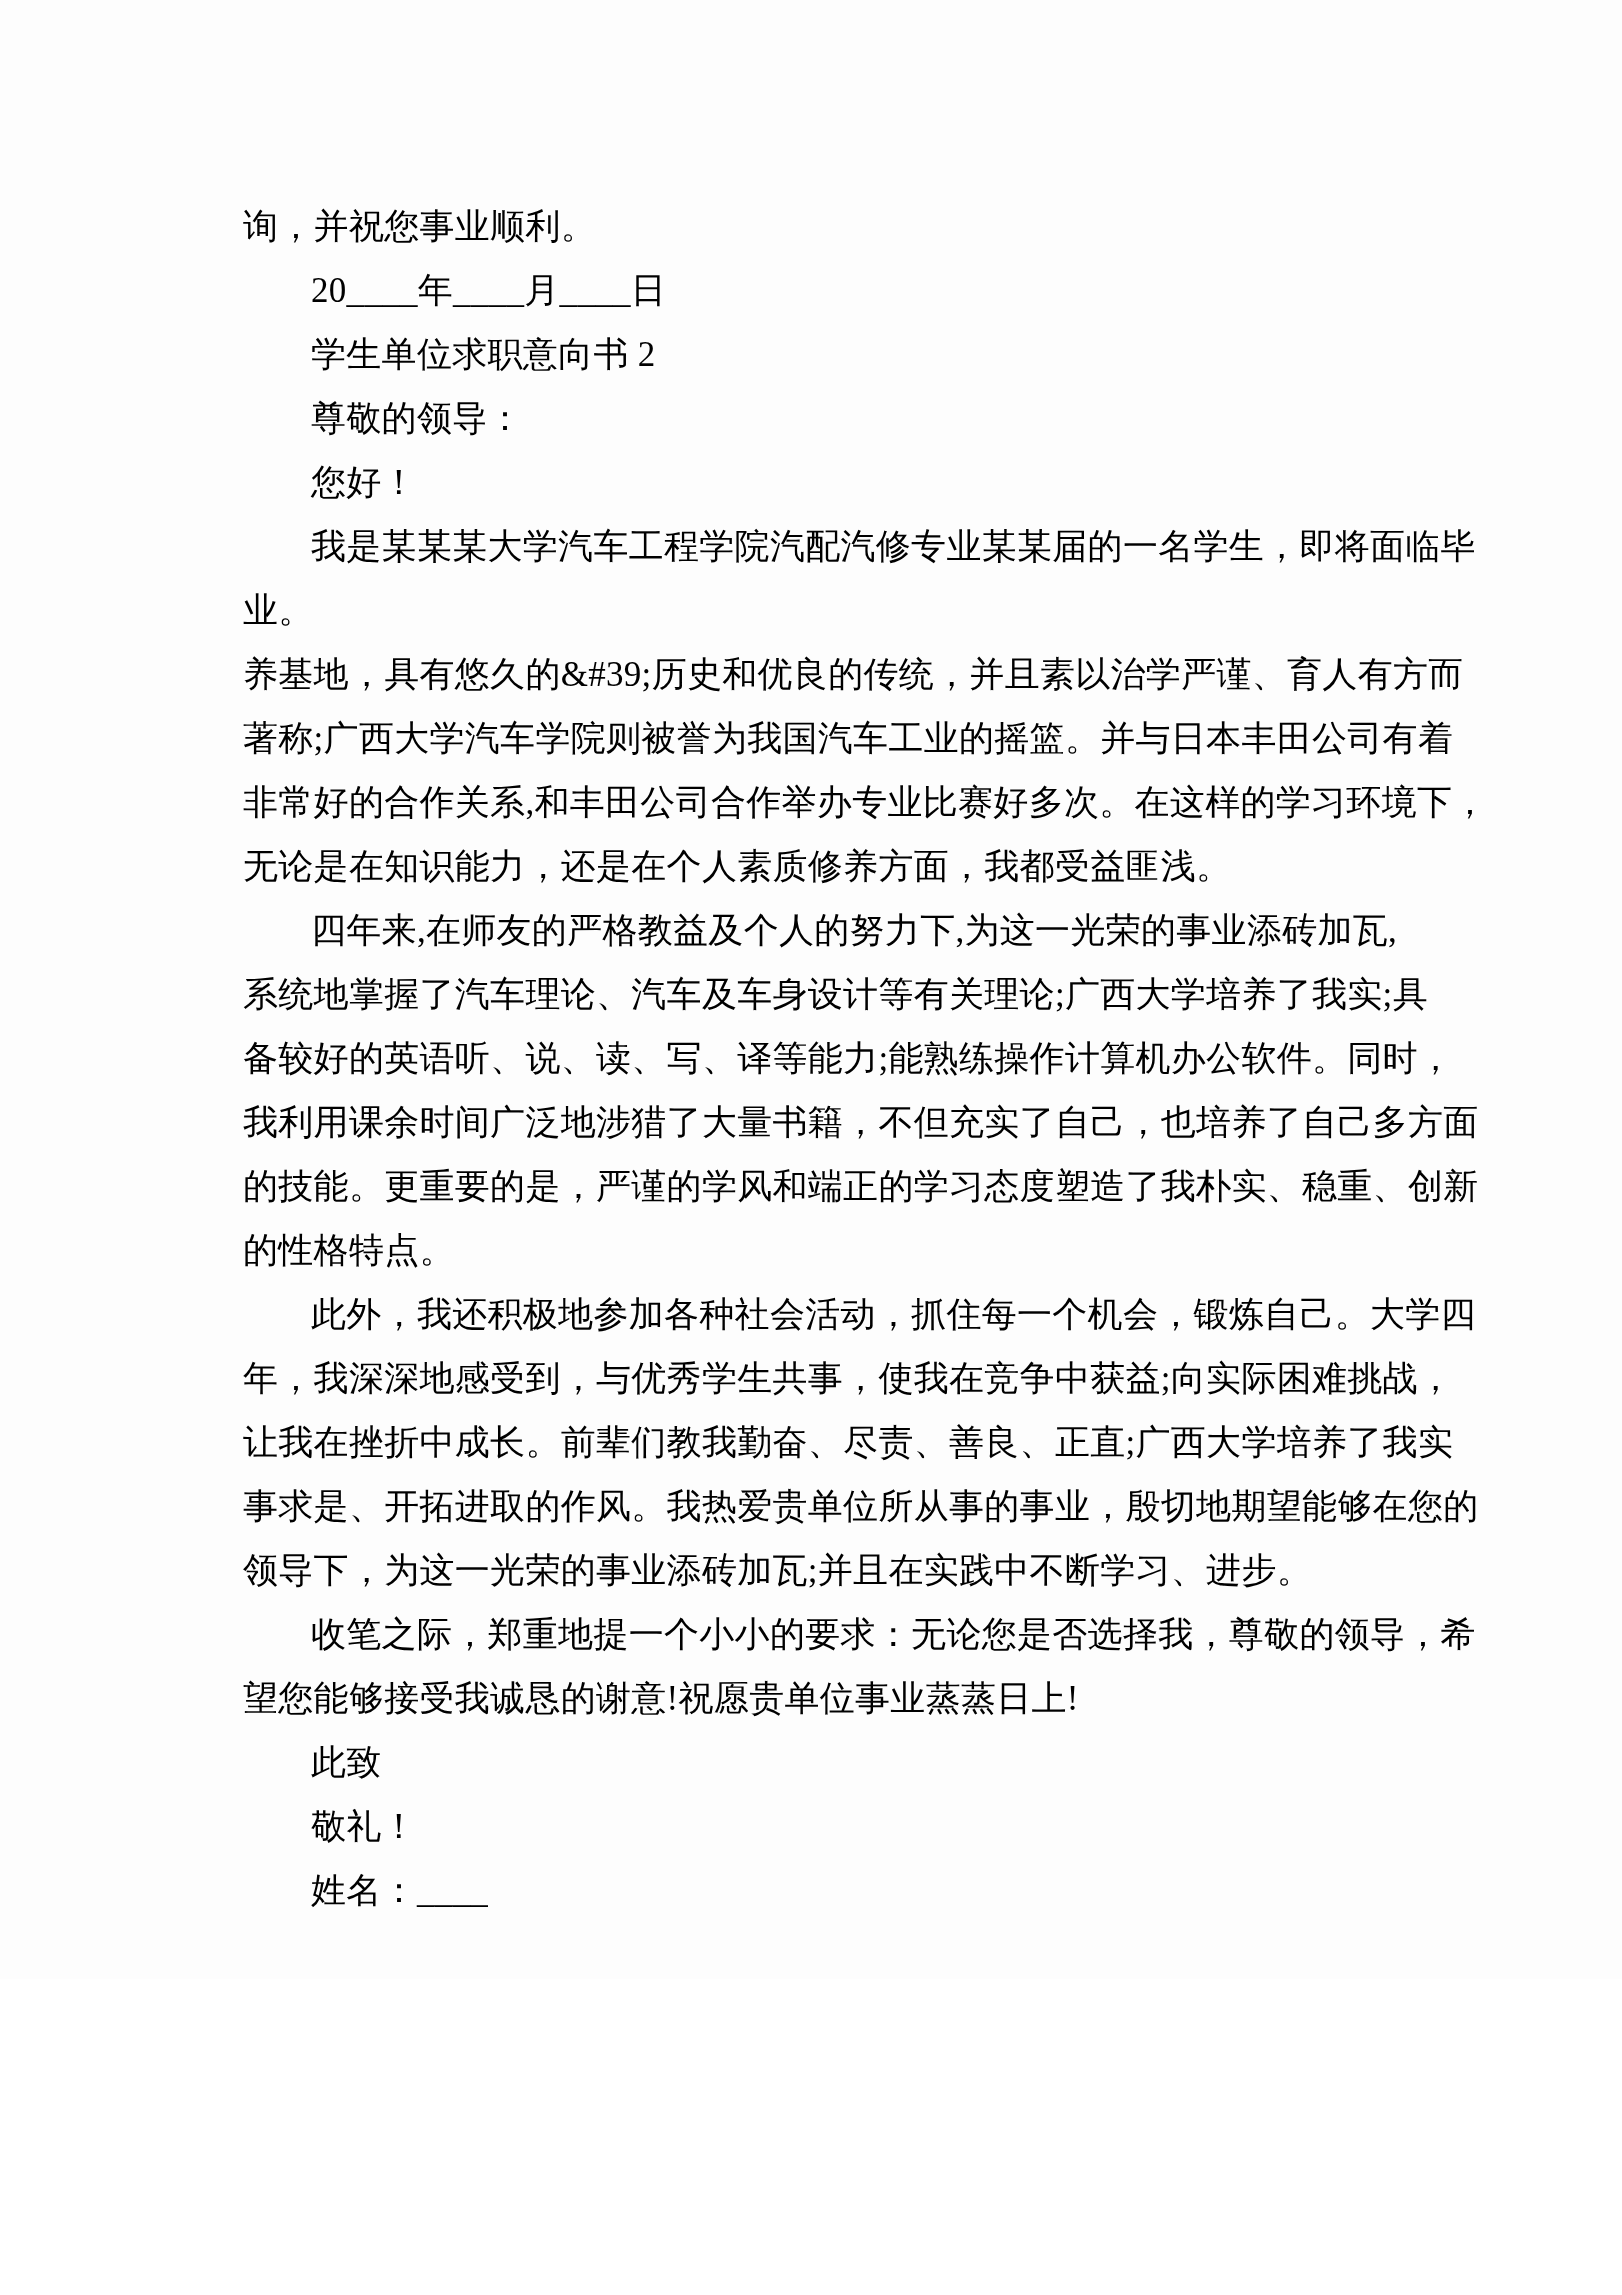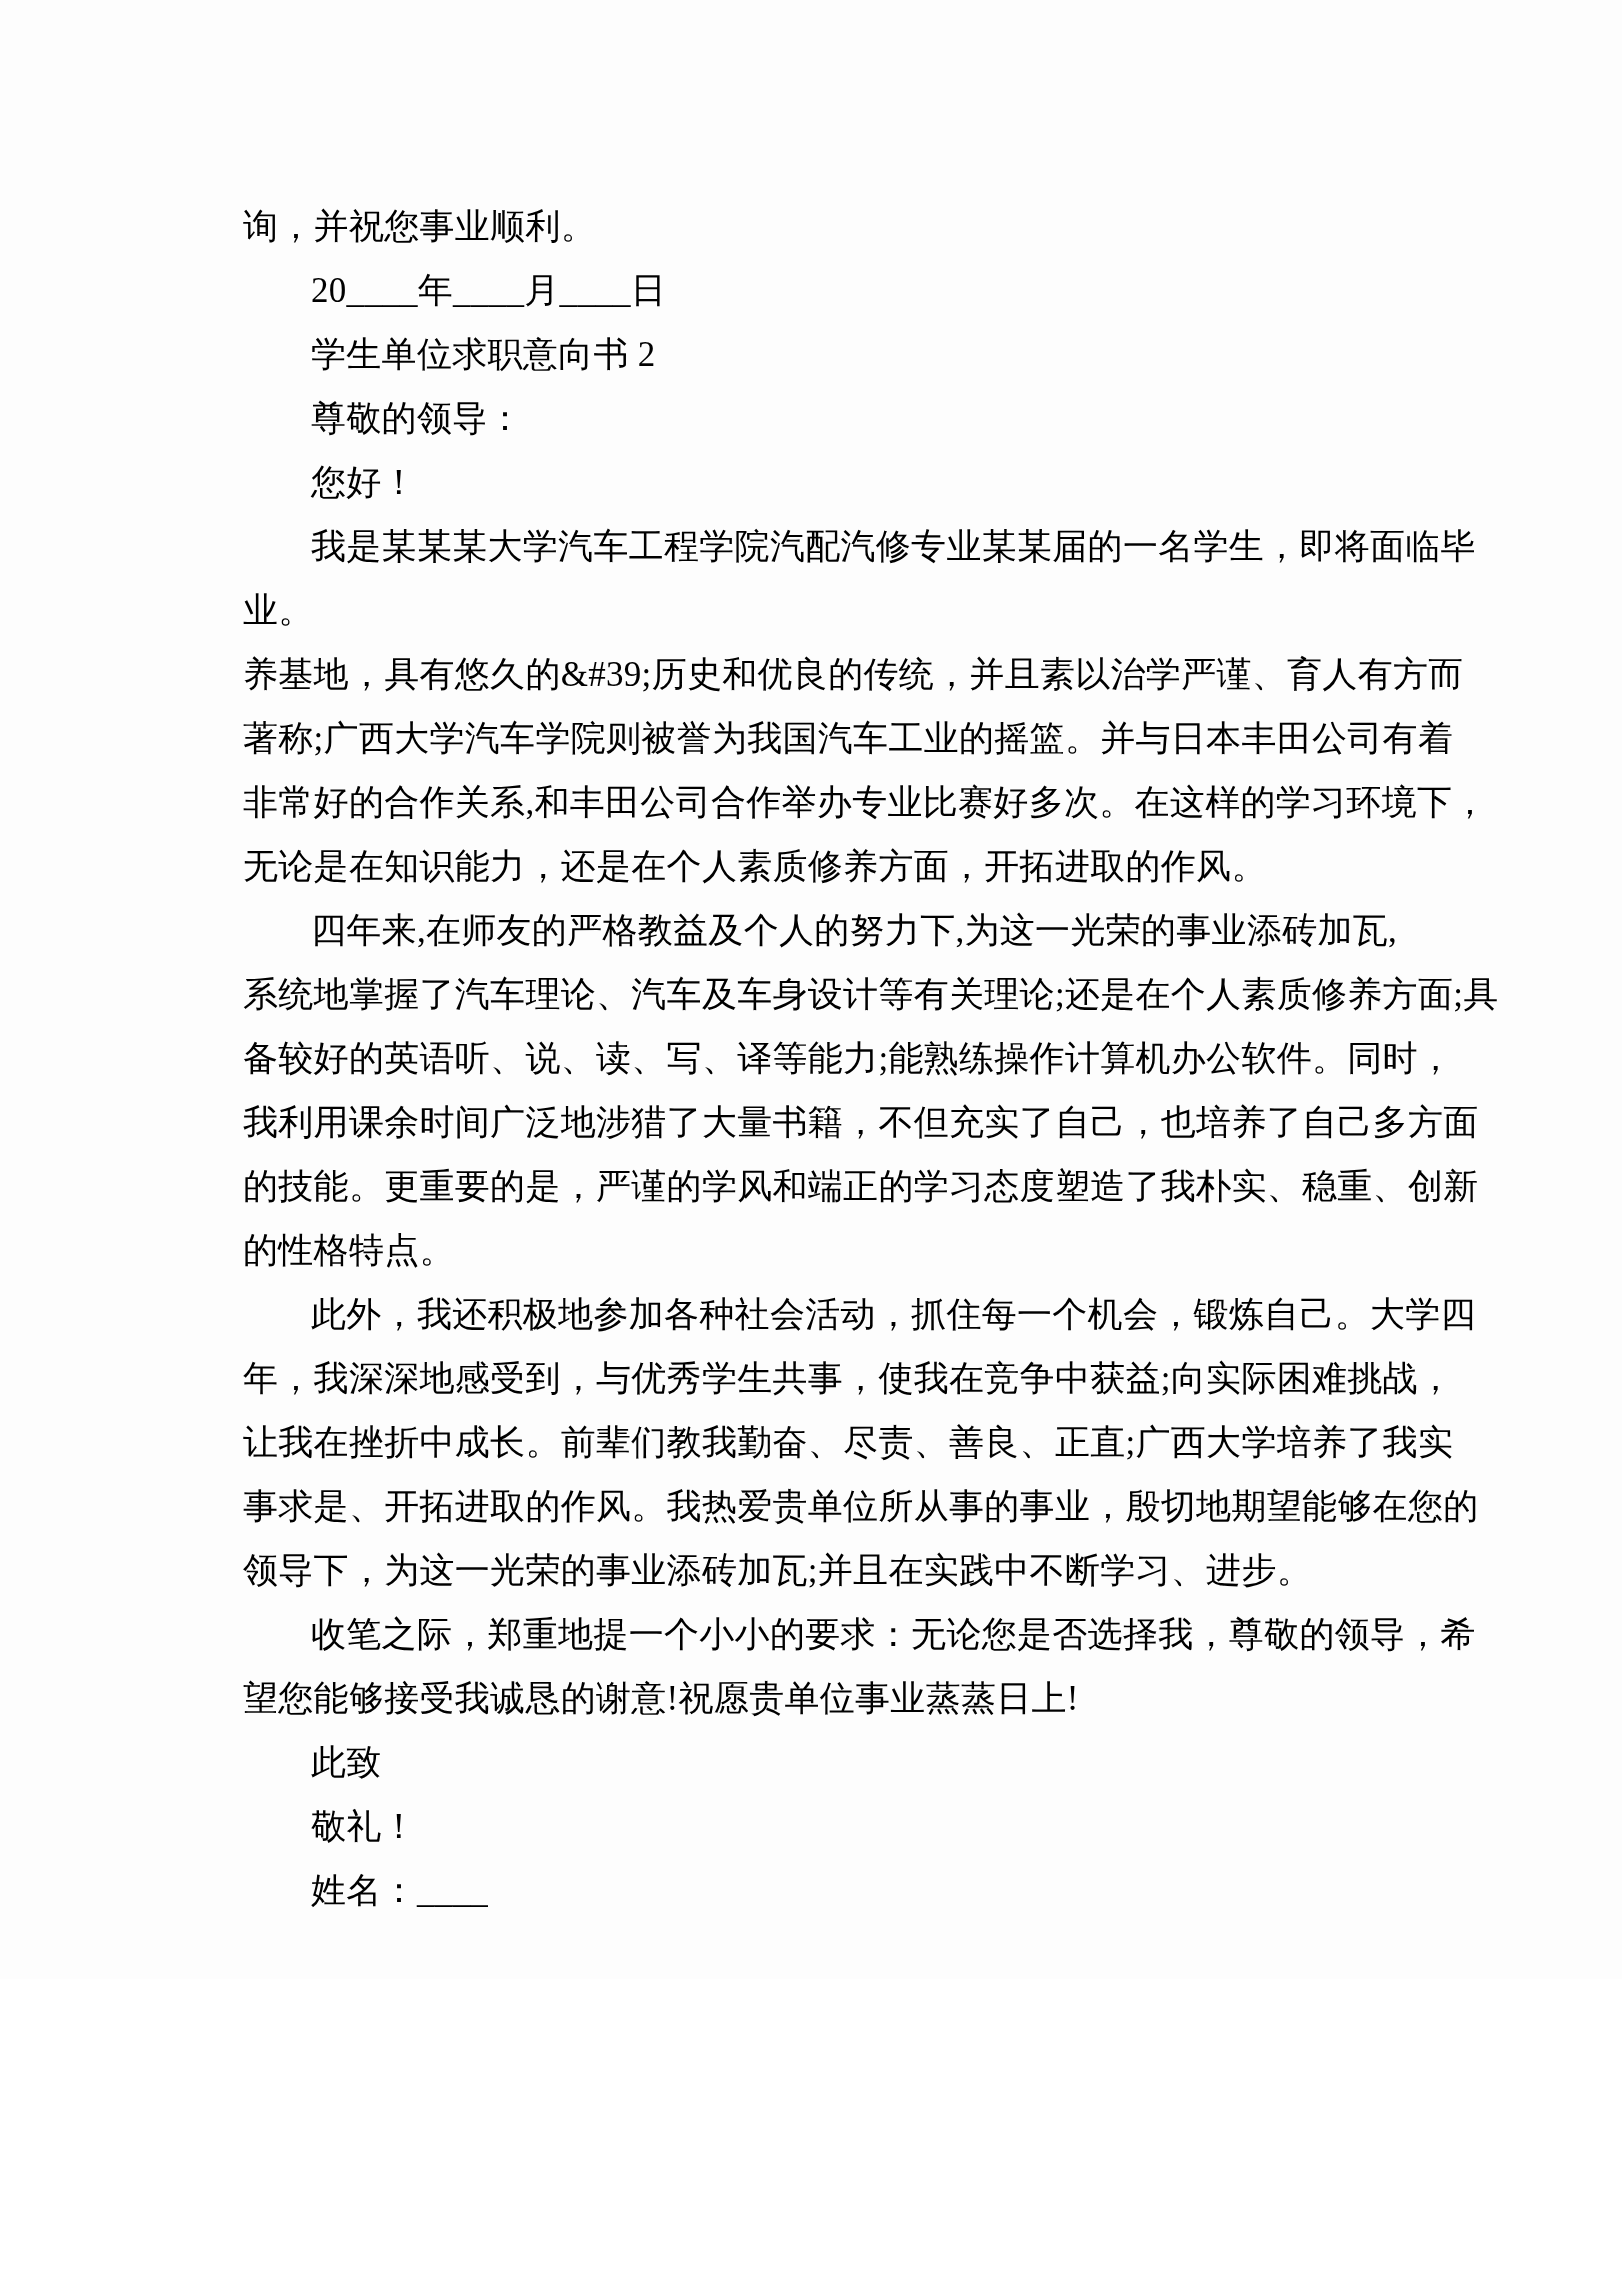--- a/index.html
+++ b/index.html
@@ -43,23 +43,23 @@
       <div class="line">询，并祝您事业顺利。</div>
       <div class="line indent">20____年____月____日</div>
       <div class="line indent">学生单位求职意向书 2</div>
       <div class="line indent">尊敬的领导：</div>
       <div class="line indent">您好！</div>
       <div class="line indent">我是某某某大学汽车工程学院汽配汽修专业某某届的一名学生，即将面临毕</div>
       <div class="line">业。</div>
       <div class="line">养基地，具有悠久的&amp;#39;历史和优良的传统，并且素以治学严谨、育人有方而</div>
       <div class="line">著称;广西大学汽车学院则被誉为我国汽车工业的摇篮。并与日本丰田公司有着</div>
       <div class="line">非常好的合作关系,和丰田公司合作举办专业比赛好多次。在这样的学习环境下，</div>
-      <div class="line">无论是在知识能力，还是在个人素质修养方面，开拓进取的作风。</div>
+      <div class="line">无论是在知识能力，还是在个人素质修养方面，我都受益匪浅。</div>
       <div class="line indent">四年来,在师友的严格教益及个人的努力下,为这一光荣的事业添砖加瓦,</div>
-      <div class="line">系统地掌握了汽车理论、汽车及车身设计等有关理论;还是在个人素质修养方面;具</div>
+      <div class="line">系统地掌握了汽车理论、汽车及车身设计等有关理论;广西大学培养了我实;具</div>
       <div class="line">备较好的英语听、说、读、写、译等能力;能熟练操作计算机办公软件。同时，</div>
       <div class="line">我利用课余时间广泛地涉猎了大量书籍，不但充实了自己，也培养了自己多方面</div>
       <div class="line">的技能。更重要的是，严谨的学风和端正的学习态度塑造了我朴实、稳重、创新</div>
       <div class="line">的性格特点。</div>
       <div class="line indent">此外，我还积极地参加各种社会活动，抓住每一个机会，锻炼自己。大学四</div>
       <div class="line">年，我深深地感受到，与优秀学生共事，使我在竞争中获益;向实际困难挑战，</div>
       <div class="line">让我在挫折中成长。前辈们教我勤奋、尽责、善良、正直;广西大学培养了我实</div>
       <div class="line">事求是、开拓进取的作风。我热爱贵单位所从事的事业，殷切地期望能够在您的</div>
       <div class="line">领导下，为这一光荣的事业添砖加瓦;并且在实践中不断学习、进步。</div>
       <div class="line indent">收笔之际，郑重地提一个小小的要求：无论您是否选择我，尊敬的领导，希</div>

